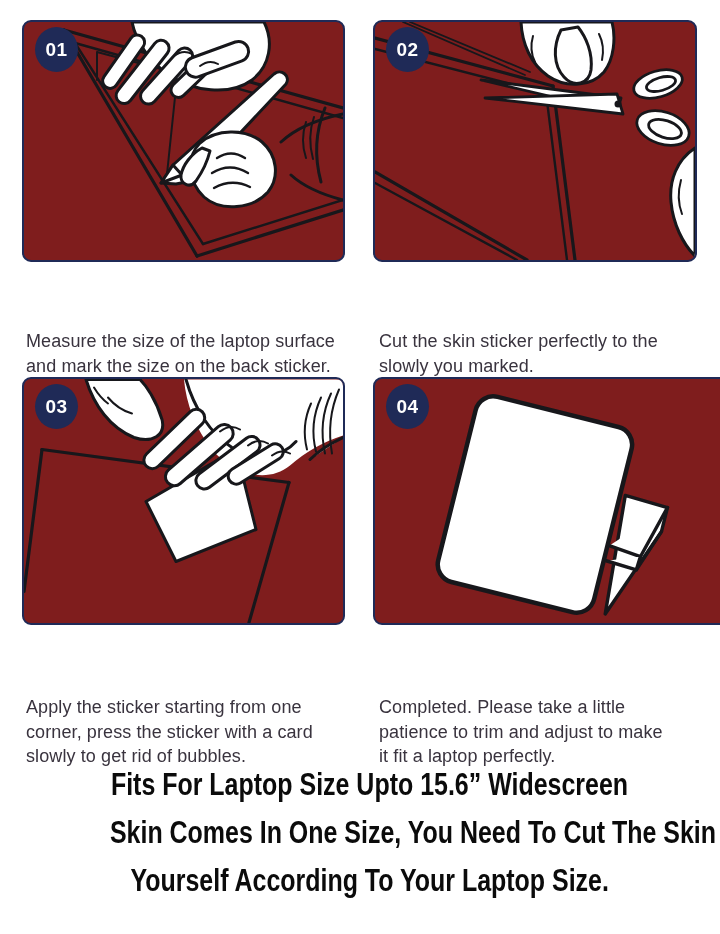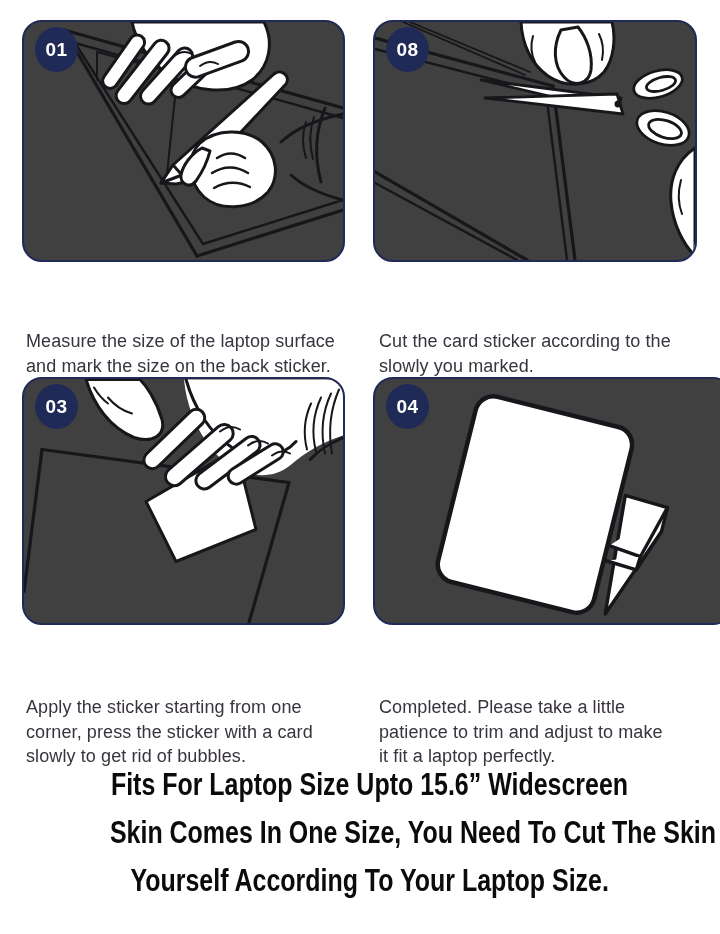--- a/index.html
+++ b/index.html
@@ -13,23 +13,23 @@
   html,body{background:#fff;}
   .page{
     position:relative;
     width:720px;height:934px;
     background:var(--bg);
     overflow:hidden;
     font-family:"Liberation Sans", sans-serif;
   }
   .panel{
     position:absolute;
-    background:#404040;
+    background:#7f1d1d;
     border:2.5px solid var(--navy);
-    border-radius:20px;
+    border-radius:9px;
     overflow:hidden;
   }
   .panel svg{position:absolute;left:0;top:0;width:100%;height:100%;}
   .badge{
     position:absolute;left:11px;top:5px;
     width:43px;height:45px;
     background:var(--navy);
     border-radius:50%;
     color:#fff;
     font-size:19px;font-weight:bold;
@@ -133,21 +133,21 @@
         <path d="M146,0 C147,22 156,42 173,54 C192,67 217,64 229,50 C239,37 241,16 237,0 Z"></path>
         <path d="M186,8 C178,24 178,43 189,55 C199,66 214,62 216,48 C218,31 211,15 203,5 Z"></path>
         <path d="M158,14 q-4,14 2,26 M224,12 q6,12 3,26" fill="none" stroke-width="2"></path>
       </g>
 
       <g fill="#fff" stroke="#17171b" stroke-width="3" stroke-linecap="round" stroke-linejoin="round">
         <path d="M320,126 C302,138 294,158 296,180 C298,202 308,222 320,234 Z"></path>
         <path d="M306,158 q-5,18 1,34" fill="none" stroke-width="2"></path>
       </g>
     </svg>
-    <div class="badge">08</div>
+    <div class="badge">02</div>
   </div>
 
   <div class="panel" style="left:22px;top:377px;width:323px;height:248px;padding-left:42px;">
     <svg viewBox="0 0 319 243">
       <g stroke="#17171b" fill="none" stroke-linecap="round" stroke-linejoin="round">
 
         <path d="M18,70 L265,103" stroke-width="3.2"></path>
         <path d="M265,103 L225,243" stroke-width="3.2"></path>
         <path d="M18,70 L0,212" stroke-width="3.2"></path>
       </g>
@@ -192,21 +192,21 @@
       </g>
     </svg>
     <div class="badge">04</div>
   </div>
 
   <div class="caption" style="left:26px;top:284px;width:330px;">
     <span class="cap-line">Measure the size of the laptop surface</span>
     <span class="cap-line">and mark the size on the back sticker.</span>
   </div>
   <div class="caption" style="left:379px;top:284px;width:330px;">
-    <span class="cap-line">Cut the card sticker according to the</span>
+    <span class="cap-line">Cut the skin sticker perfectly to the</span>
     <span class="cap-line">slowly you marked.</span>
   </div>
   <div class="caption" style="left:379px;top:650px;width:330px;">
     <span class="cap-line">Completed. Please take a little</span>
     <span class="cap-line">patience to trim and adjust to make</span>
     <span class="cap-line">it fit a laptop perfectly.</span>
   </div>
   <div class="caption" style="left:26px;top:650px;width:330px;">
     <span class="cap-line">Apply the sticker starting from one</span>
     <span class="cap-line">corner, press the sticker with a card</span>

